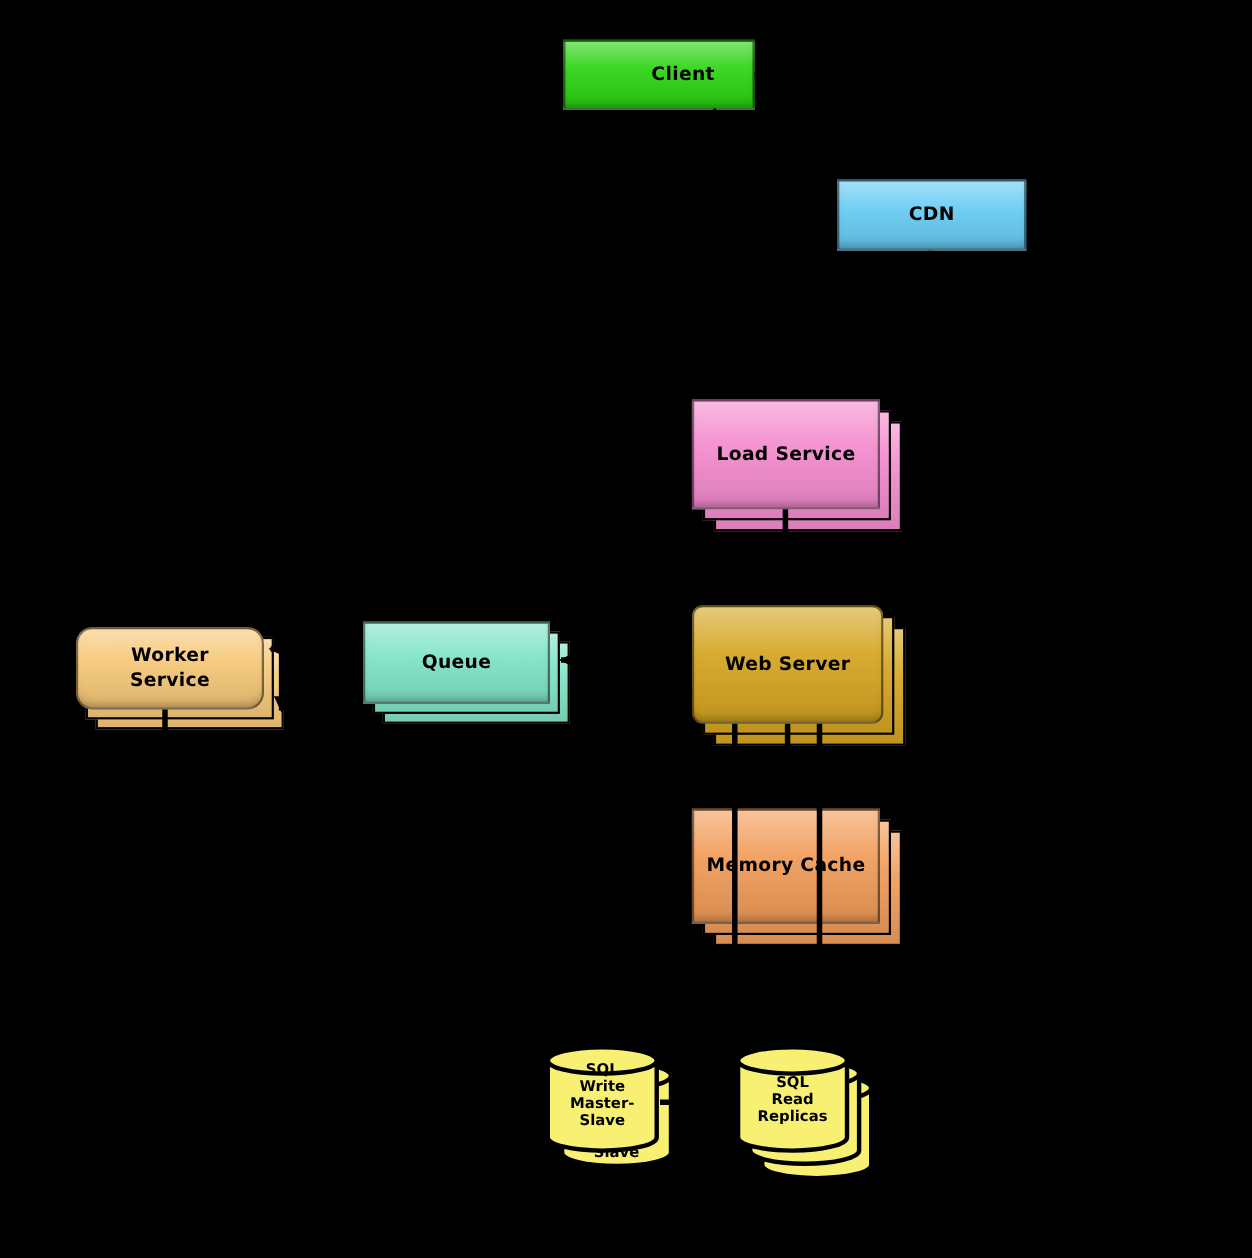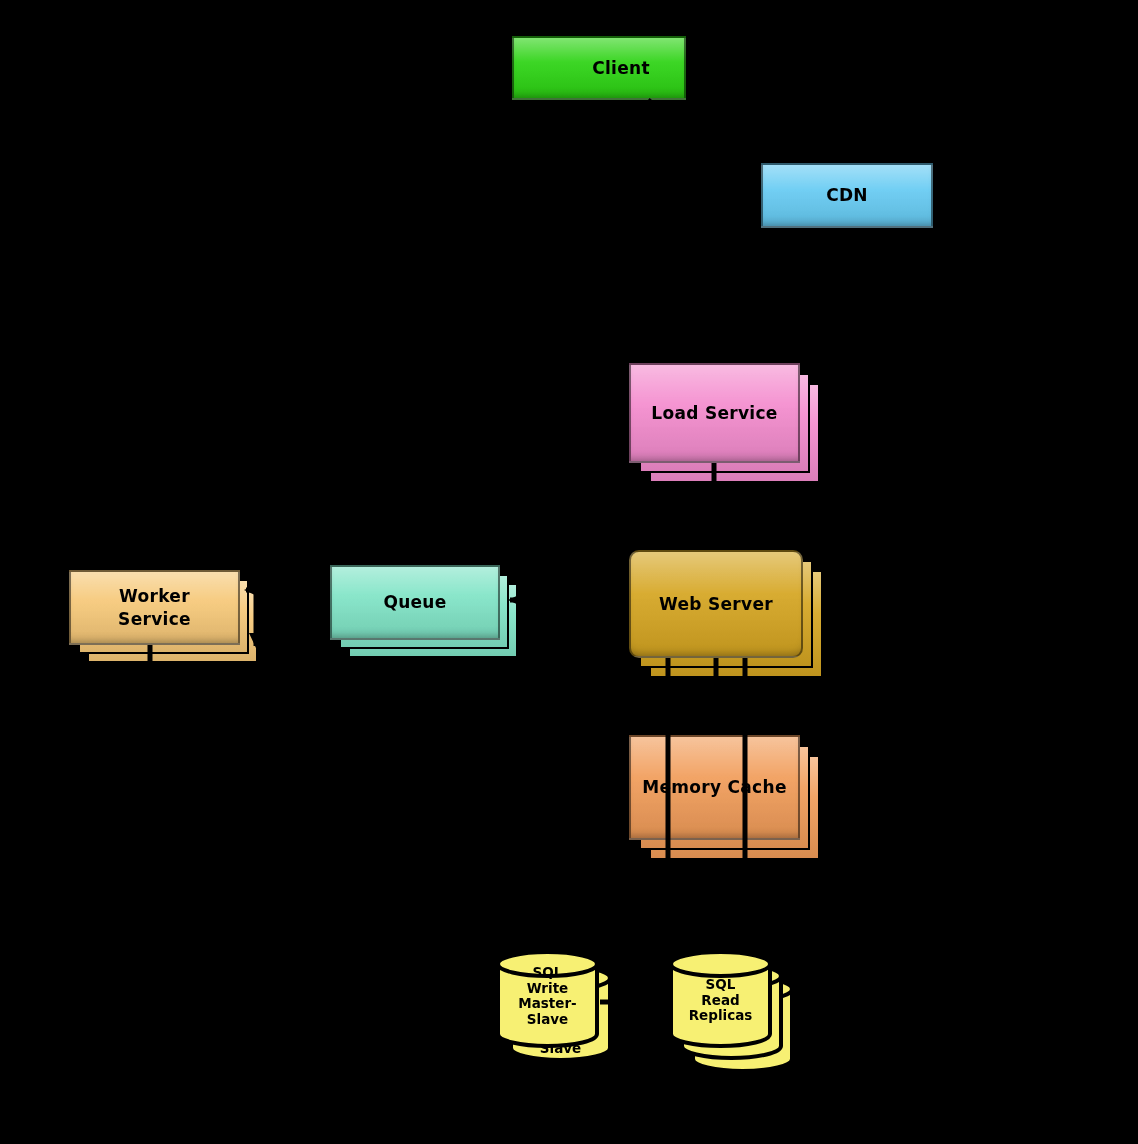--- a/index.html
+++ b/index.html
@@ -75,21 +75,21 @@
     <div class="layer l2" style="background-color: rgb(241, 156, 89);"></div>
     <div class="layer l1" style="background-color: rgb(241, 156, 89);"></div>
     <div class="boxface" style="background-color: rgb(241, 156, 89);">
       <span class="lbl">Memory Cache</span>
     </div>
   </div>
 
   <div class="stack sm" style="left:69px;top:570px;width:171px;height:75px">
     <div class="layer l2" style="background-color: rgb(246, 200, 120);"></div>
     <div class="layer l1" style="background-color: rgb(246, 200, 120);"></div>
-    <div class="boxface" style="background-color: rgb(246, 200, 120);">
+    <div class="boxface" style="background-color: rgb(246, 200, 120); border-radius: 15px;">
       <span class="lbl">Worker
 Service</span>
     </div>
   </div>
 
   <div class="stack sm" style="left:330px;top:565px;width:170px;height:75px">
     <div class="layer l2" style="background-color: rgb(128, 228, 198);"></div>
     <div class="layer l1" style="background-color: rgb(128, 228, 198);"></div>
     <div class="boxface" style="background-color: rgb(128, 228, 198); text-align: right;">
       <span class="lbl">Queue</span>

